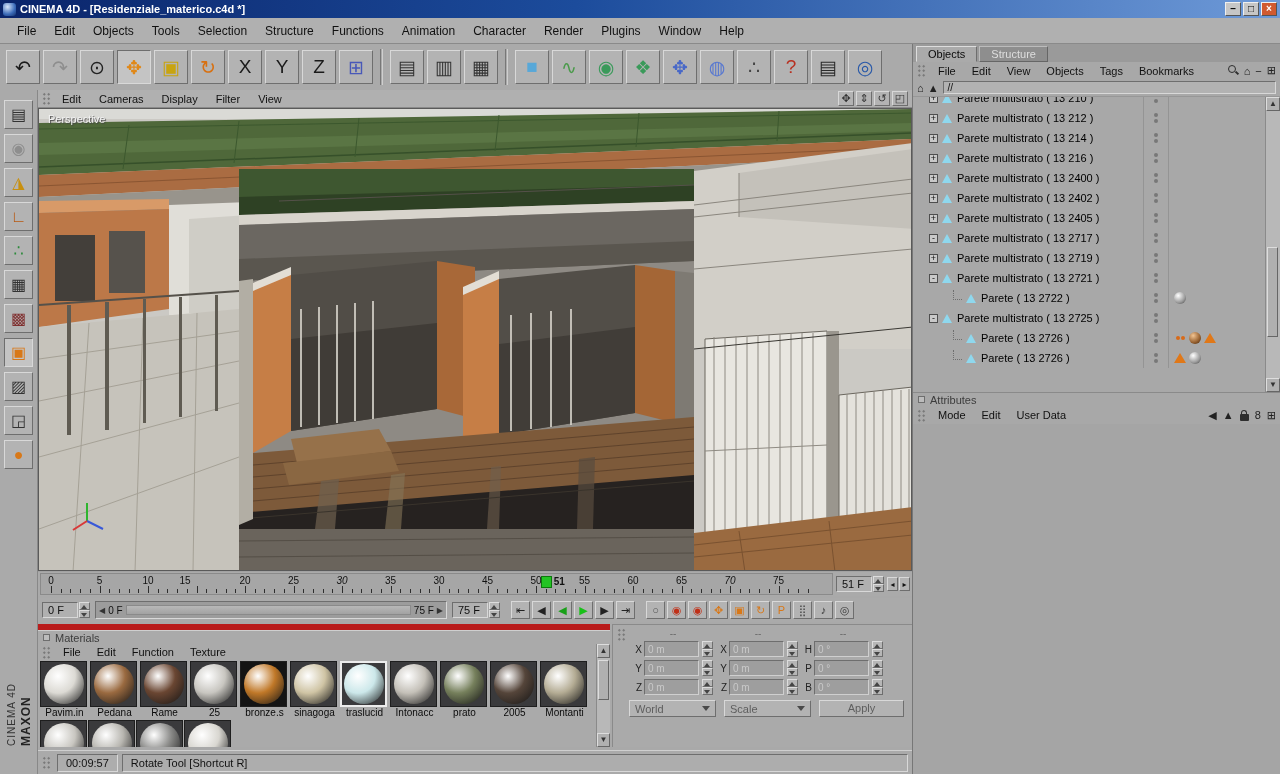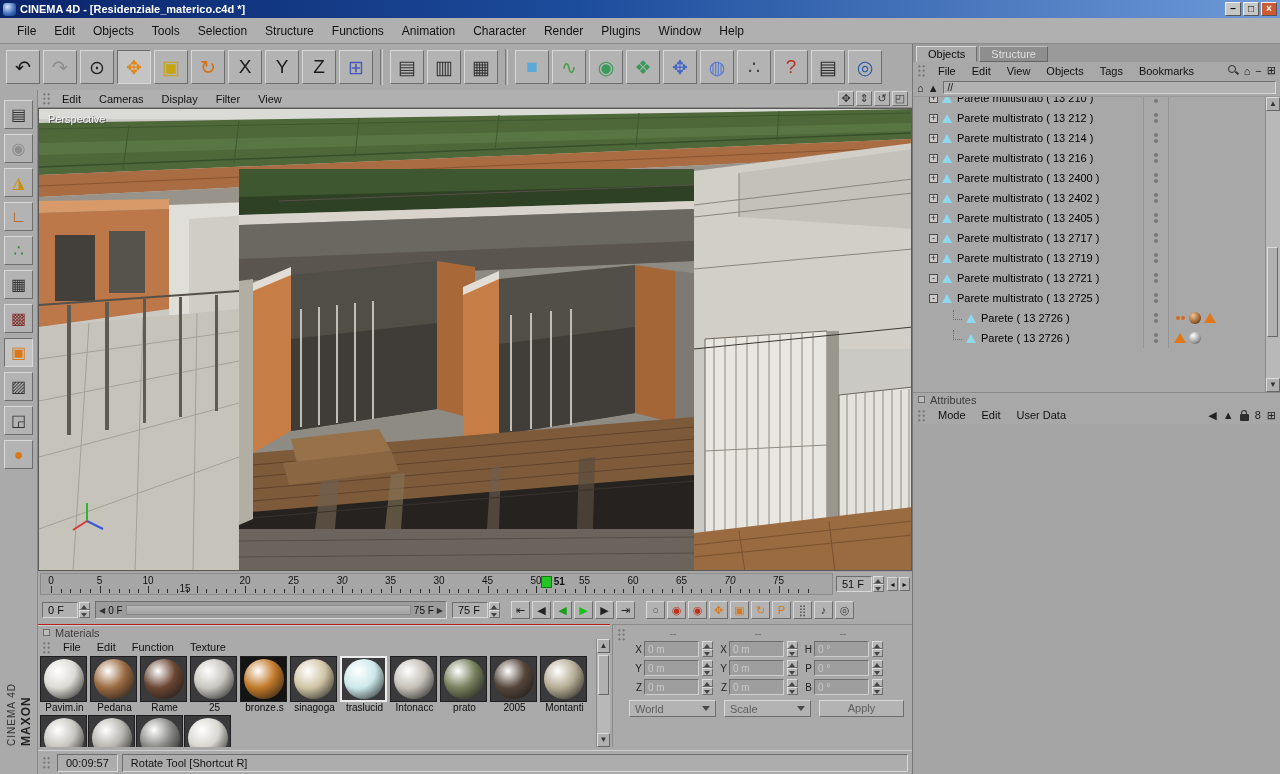--- a/index.html
+++ b/index.html
@@ -69,21 +69,21 @@
 .tbtn{width:19px;height:18px;display:flex;align-items:center;justify-content:center;font-size:11px;background:#b3b3b3;border:1px solid;border-color:#d8d8d8 #6e6e6e #6e6e6e #d8d8d8}
 
 
 .panel-header{height:14px;display:flex;align-items:center;gap:5px;padding:0 5px;font-size:11px;color:#3c3c3c;border-top:1px solid #cfcfcf}
 .ph-box{width:7px;height:7px;border:1px solid #6e6e6e;background:#bcbcbc}
 .pmenu{height:16px;display:flex;align-items:center;gap:2px;padding:0 4px}
 .pmenu-item{padding:1px 8px;font-size:11px}
 .grip{display:inline-block;width:9px;height:13px;margin-right:2px;background-image:radial-gradient(circle,#757575 30%,transparent 34%);background-size:4.5px 4.5px}
 
 
-#materials{position:absolute;left:38px;top:624px;width:572px;height:123px;background:#aaa;border-top:1px solid #b91c1c;overflow:hidden}
+#materials{position:absolute;left:38px;top:624px;width:572px;height:123px;background:#aaa;border-top:6px solid #b91c1c;overflow:hidden}
 #mat-grid{display:flex;gap:1px;padding:1px 2px}
 .mat-cell{width:49px}
 .mat-thumb{display:flex;align-items:center;justify-content:center;width:47px;height:46px;background:#3a3a3c;border:1px solid #1e1e1e}
 .mat-cell.selected .mat-thumb{border:2px solid #ececec}
 .mat-sphere{width:40px;height:40px;border-radius:50%}
 .mat-name{display:block;font-size:10px;text-align:center;white-space:nowrap;overflow:hidden;height:12px;color:#0a0a0a}
 #mat-row2{display:flex;gap:1px;padding:0 2px;height:34px;overflow:hidden}
 #mat-scroll{position:absolute;right:0;top:14px;bottom:0;width:14px;background:#b8b8b8;border-left:1px solid #8a8a8a}
 .vs-btn{height:14px;font-size:8px;text-align:center;line-height:12px;background:#b0b0b0;border:1px solid;border-color:#ddd #666 #666 #ddd;color:#333}
 .vs-thumb{position:absolute;left:1px;width:11px;background:#b0b0b0;border:1px solid;border-color:#ddd #666 #666 #ddd}
@@ -344,21 +344,21 @@
       <span class="ruler-tick" style="left: 77.9px; height: 4px;"></span>
       <span class="ruler-tick" style="left: 87.6px; height: 4px;"></span>
       <span class="ruler-tick" style="left: 97.3px; height: 4px;"></span>
       <span class="ruler-tick" style="left: 107px; height: 7px;"></span>
       <span class="ruler-num" style="left: 107px;">10</span>
       <span class="ruler-tick" style="left: 116.7px; height: 4px;"></span>
       <span class="ruler-tick" style="left: 126.4px; height: 4px;"></span>
       <span class="ruler-tick" style="left: 136.1px; height: 4px;"></span>
       <span class="ruler-tick" style="left: 145.8px; height: 4px;"></span>
       <span class="ruler-tick" style="left: 155.5px; height: 7px;"></span>
-      <span class="ruler-num" style="left: 144px; margin-top: 8px;">15</span>
+      <span class="ruler-num" style="left: 144px;">15</span>
       <span class="ruler-tick" style="left: 165.2px; height: 4px;"></span>
       <span class="ruler-tick" style="left: 174.9px; height: 4px;"></span>
       <span class="ruler-tick" style="left: 184.6px; height: 4px;"></span>
       <span class="ruler-tick" style="left: 194.3px; height: 4px;"></span>
       <span class="ruler-tick" style="left: 204px; height: 7px;"></span>
       <span class="ruler-num" style="left: 204px;">20</span>
       <span class="ruler-tick" style="left: 213.7px; height: 4px;"></span>
       <span class="ruler-tick" style="left: 223.4px; height: 4px;"></span>
       <span class="ruler-tick" style="left: 233.1px; height: 4px;"></span>
       <span class="ruler-tick" style="left: 242.8px; height: 4px;"></span>
@@ -828,20 +828,32 @@
         <div class="tree-row" style="padding-left: 16px;">
           <span class="expander">-</span>
           <span class="obj-icon"></span>
           <span class="obj-label">Parete multistrato ( 13 2721 )</span>
           <span class="vis-dots">
             <i class="vis-dot"></i>
             <i class="vis-dot"></i>
           </span>
           <span class="tag-area"></span>
         </div>
+        <div class="tree-row" style="padding-left: 40px;">
+          <span class="tree-elbow"></span>
+          <span class="obj-icon"></span>
+          <span class="obj-label">Parete ( 13 2722 )</span>
+          <span class="vis-dots">
+            <i class="vis-dot"></i>
+            <i class="vis-dot"></i>
+          </span>
+          <span class="tag-area">
+            <span class="tag tag-sphere-gray"></span>
+          </span>
+        </div>
         <div class="tree-row" style="padding-left: 16px;">
           <span class="expander">-</span>
           <span class="obj-icon"></span>
           <span class="obj-label">Parete multistrato ( 13 2725 )</span>
           <span class="vis-dots">
             <i class="vis-dot"></i>
             <i class="vis-dot"></i>
           </span>
           <span class="tag-area"></span>
         </div>

